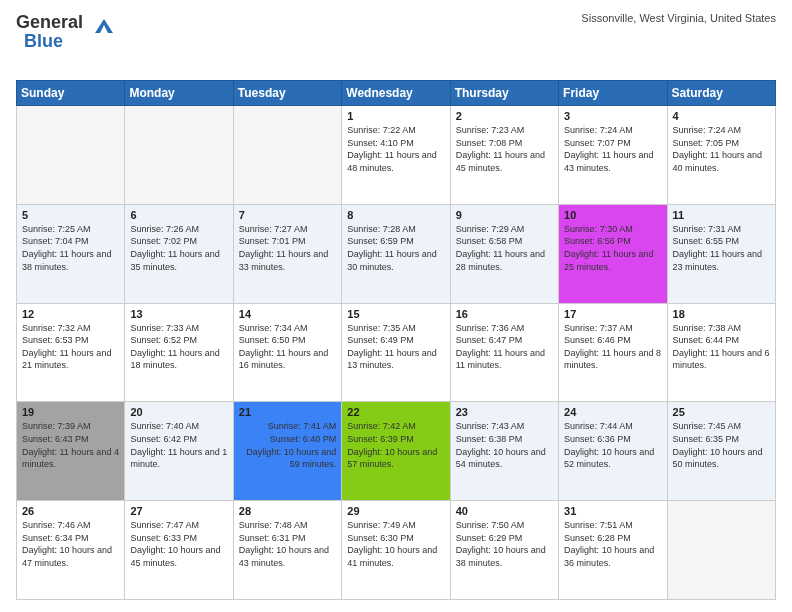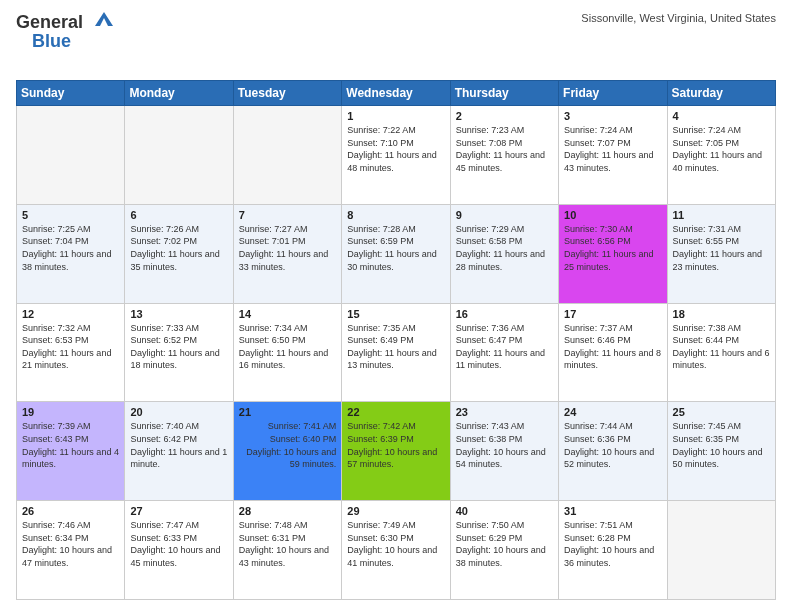--- a/index.html
+++ b/index.html
@@ -23,21 +23,21 @@
       justify-content: space-between;
       margin-bottom: 8px;
     }
     .logo {
       display: flex;
       flex-direction: column;
       align-items: flex-start;
     }
     .logo-text {
       display: flex;
-      align-items: flex-start;
+      align-items: flex-end;
       font-size: 18px;
       font-weight: bold;
       gap: 11px;
     }
     .logo-general {
       color: #333;
     }
     .logo-blue {
       color: #2a6db5;
     }
@@ -111,21 +111,21 @@
   <div class="header">
     <div class="logo">
       <div class="logo-text">
         <span class="logo-general">General</span>
         <svg class="logo-icon" viewBox="0 0 18 14" xmlns="http://www.w3.org/2000/svg">
           <polygon points="0,14 9,0 18,14" fill="#2a6db5"></polygon>
           <polygon points="5,14 9,6 13,14" fill="#fff"></polygon>
         </svg>
       </div>
       <div style="margin-top:-2px;">
-        <span class="logo-blue" style="font-size:18px;font-weight:bold;color:#2a6db5;margin-left:16px;">Blue</span>
+        <span class="logo-blue" style="font-size:18px;font-weight:bold;color:#2a6db5;margin-left:8px;">Blue</span>
       </div>
     </div>
     <div class="title-block">
       <div class="subtitle">Sissonville, West Virginia, United States</div>
     </div>
   </div>
 
   <table class="calendar">
     <thead>
       <tr>
@@ -139,21 +139,21 @@
       </tr>
     </thead>
     <tbody id="calendar-body">
     <tr>
           <td class="empty"></td>
           <td class="empty"></td>
           <td class="empty"></td>
           <td>
             <span class="day-num">1</span>
             <div class="day-info" style="white-space: pre-line;">Sunrise: 7:22 AM
-Sunset: 7:10 PM
+Sunset: 4:10 PM
 Daylight: 11 hours and 48 minutes.</div>
           </td>
           <td>
             <span class="day-num">2</span>
             <div class="day-info" style="white-space: pre-line;">Sunrise: 7:23 AM
 Sunset: 7:08 PM
 Daylight: 11 hours and 45 minutes.</div>
           </td>
           <td>
             <span class="day-num">3</span>
@@ -250,21 +250,21 @@
 Daylight: 11 hours and 8 minutes.</div>
           </td>
           <td>
             <span class="day-num">18</span>
             <div class="day-info" style="white-space: pre-line;">Sunrise: 7:38 AM
 Sunset: 6:44 PM
 Daylight: 11 hours and 6 minutes.</div>
           </td>
         </tr>
         <tr>
-          <td style="background: #c4b5fd;">
+          <td style="background: #a3a3a3;">
             <span class="day-num">19</span>
             <div class="day-info" style="white-space: pre-line;">Sunrise: 7:39 AM
 Sunset: 6:43 PM
 Daylight: 11 hours and 4 minutes.</div>
           </td>
           <td style="background: rgb(238, 243, 250);">
             <span class="day-num">20</span>
             <div class="day-info" style="white-space: pre-line;">Sunrise: 7:40 AM
 Sunset: 6:42 PM
 Daylight: 11 hours and 1 minute.</div>

